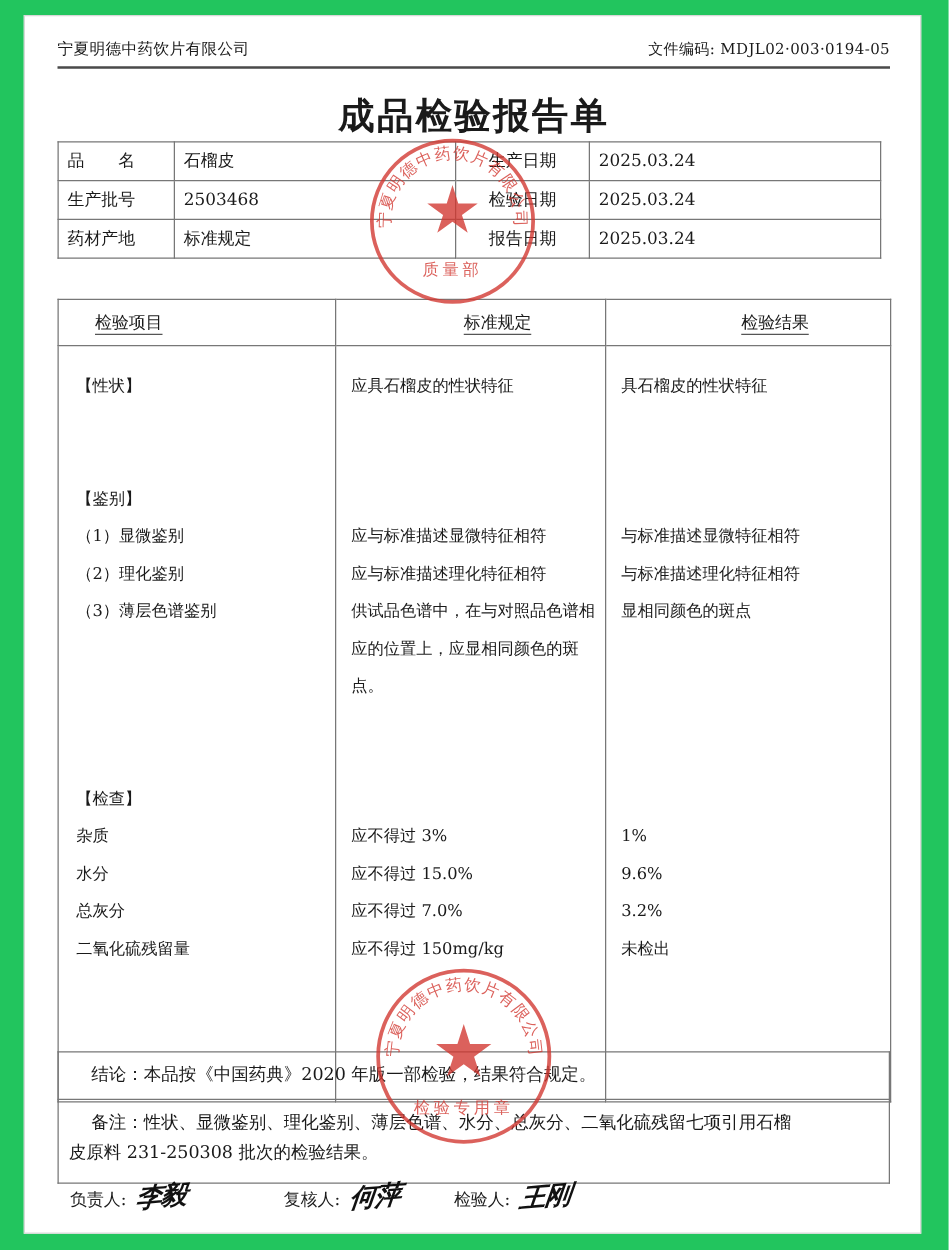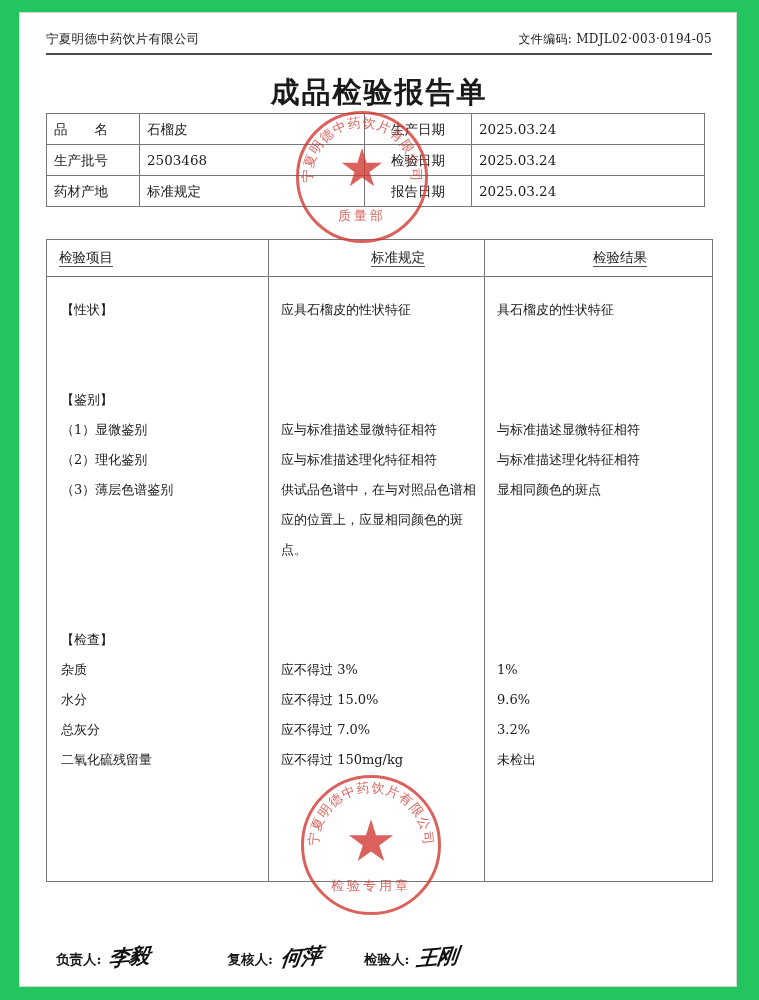--- a/index.html
+++ b/index.html
@@ -112,21 +112,21 @@
     border: 1px solid #777;
     height: 34px;
     font-weight: normal;
     font-size: 13.5px;
     vertical-align: middle;
   }
   .main th .u {
     border-bottom: 1px solid #555;
     padding-bottom: 1px;
   }
-  .main th.h1 { text-align: left; padding-left: 12px; }
+  .main th.h1 { text-align: left; padding-left: 29px; }
   .main th.h2, .main th.h3 { text-align: center; padding-left: 44px; }
   .main td.body {
     border: 1px solid #777;
     vertical-align: top;
     padding: 18px 12px 10px 12px;
     height: 576px;
   }
   .main td.body.col1 { padding-left: 14px; }
   .line {
     line-height: 30px;
@@ -165,21 +165,20 @@
     align-items: flex-start;
     font-size: 13.5px;
   }
   .sig {
     display: flex;
     align-items: flex-start;
   }
   .sig .lab {
     padding-top: 8px;
     white-space: nowrap;
-    font-weight: bold;
   }
   .sig .hand {
     margin-left: 8px;
     font-family: "DejaVu Serif", "Liberation Serif", serif;
     font-size: 21px;
     font-style: italic;
     font-weight: bold;
     transform: skewX(-11deg) rotate(-5deg);
     color: #111;
     letter-spacing: -1px;
@@ -363,20 +362,33 @@
             <div class="line"></div>
             <div class="line">1%</div>
             <div class="line">9.6%</div>
             <div class="line">3.2%</div>
             <div class="line">未检出</div>
           </td>
         </tr>
       </tbody>
     </table>
 
+    <table class="concl">
+      <tbody>
+        <tr>
+          <td class="c-row">结论：本品按《中国药典》2020 年版一部检验，结果符合规定。</td>
+        </tr>
+        <tr>
+          <td class="r-row">
+            <div class="hang">备注：性状、显微鉴别、理化鉴别、薄层色谱、水分、总灰分、二氧化硫残留七项引用石榴</div>
+            <div class="cont">皮原料 231-250308 批次的检验结果。</div>
+          </td>
+        </tr>
+      </tbody>
+    </table>
 
     <div class="sigs">
       <div class="sig s1">
         <span class="lab">负责人:</span>
         <span class="hand">李毅</span>
       </div>
       <div class="sig s2">
         <span class="lab">复核人:</span>
         <span class="hand">何萍</span>
       </div>

